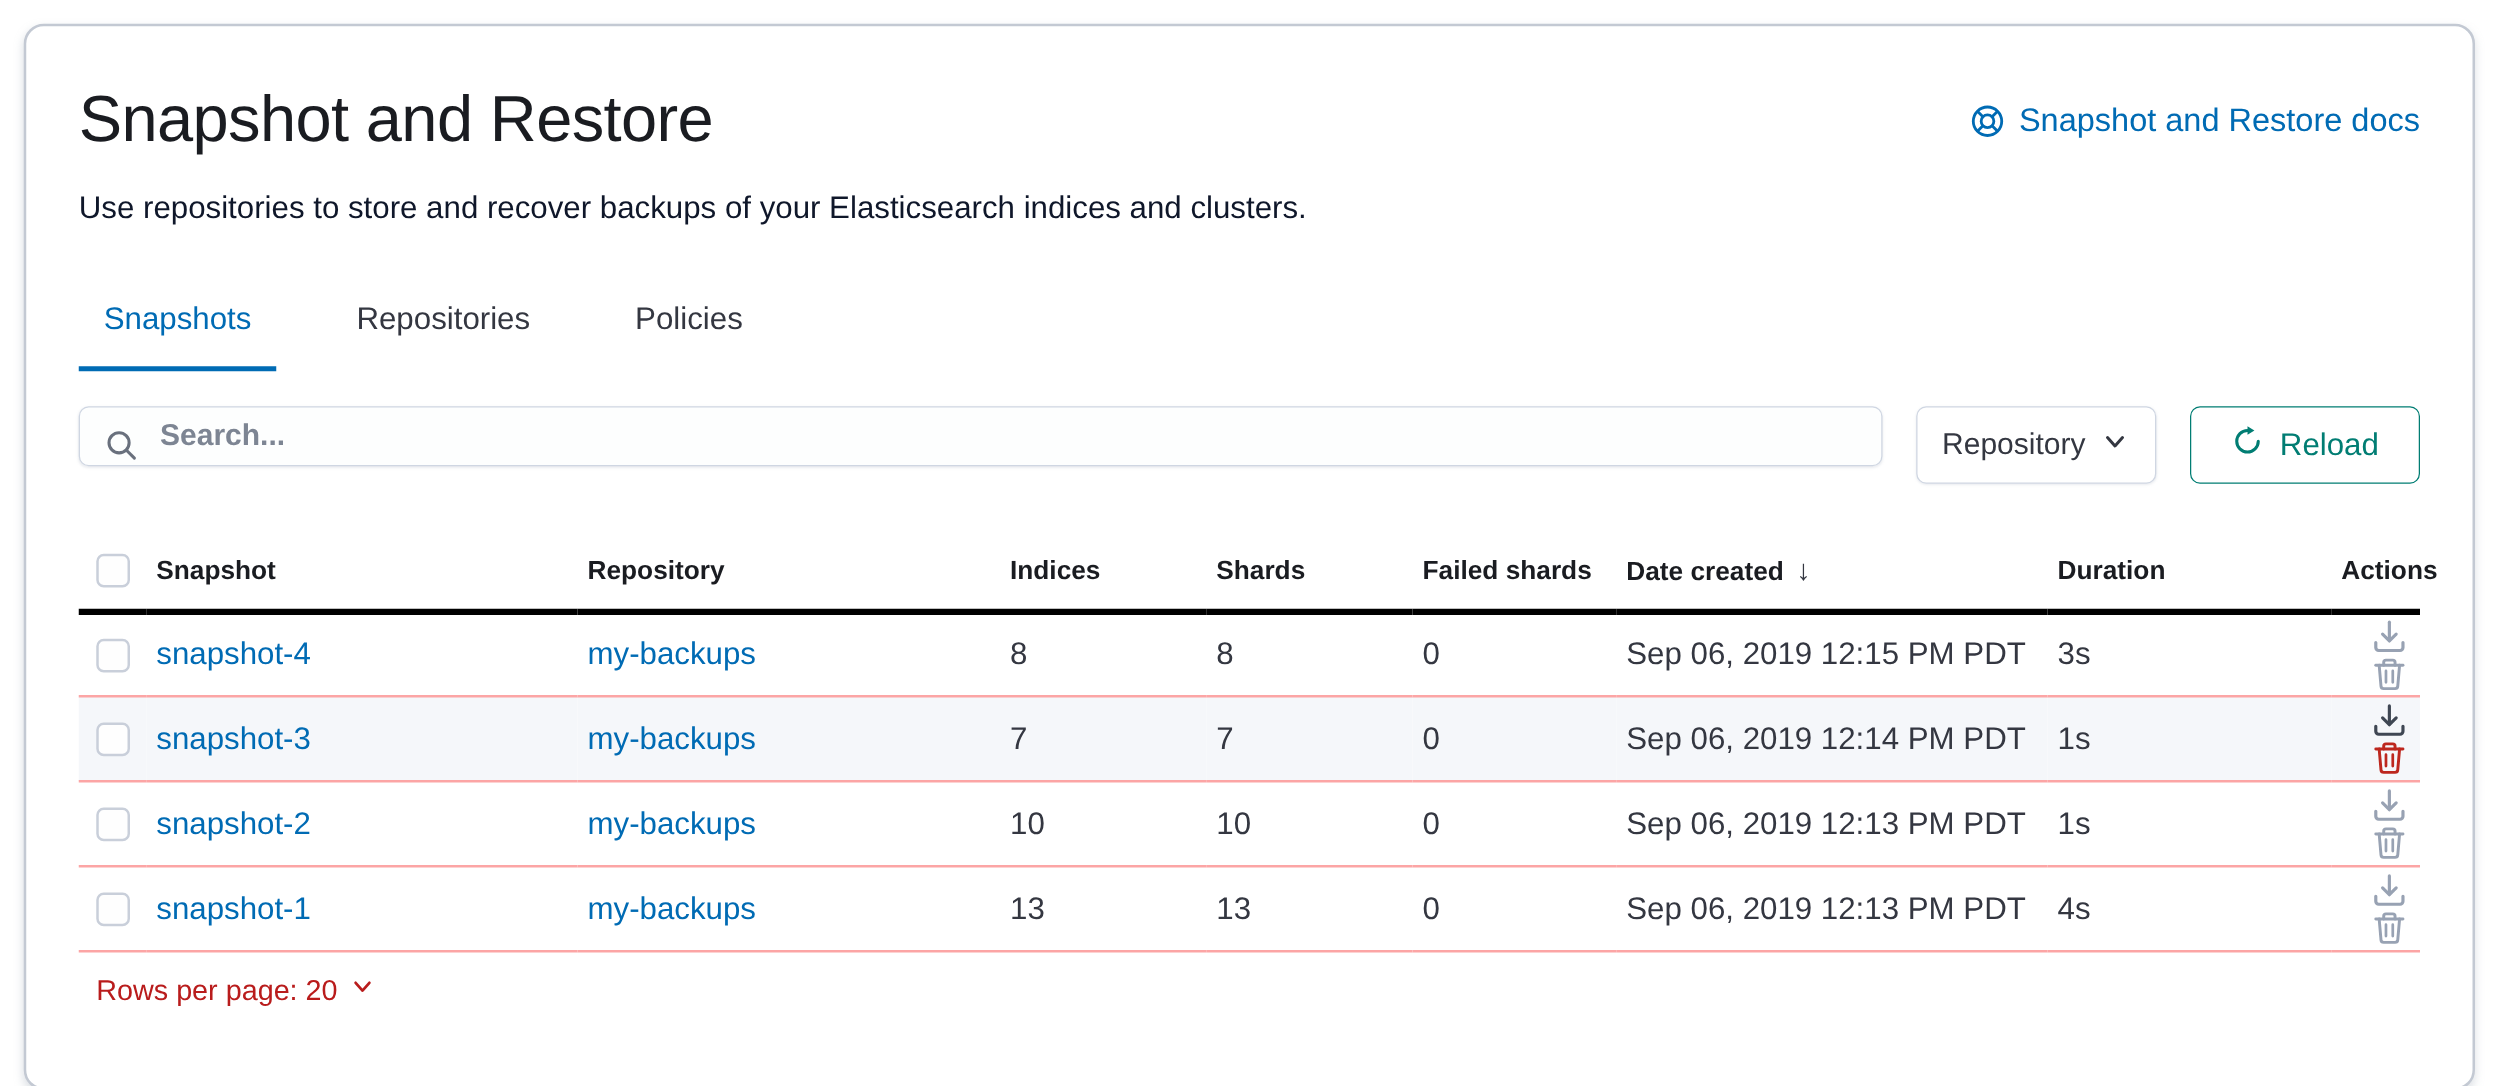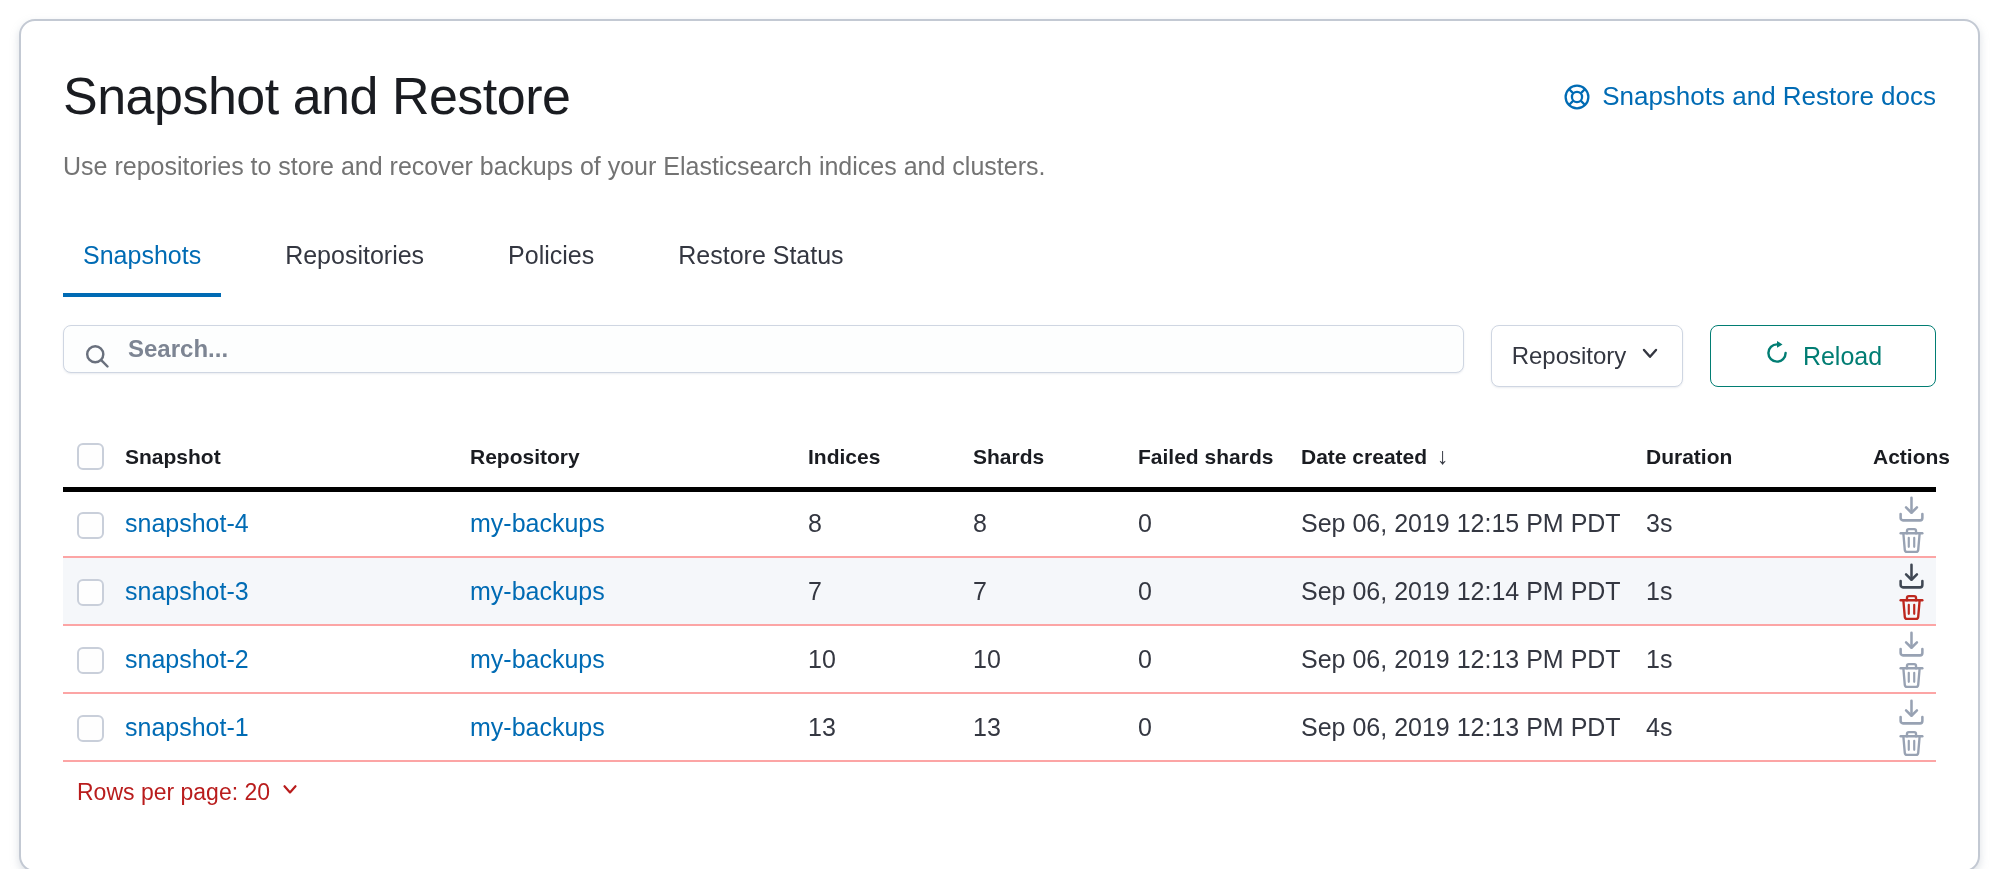--- a/index.html
+++ b/index.html
@@ -23,21 +23,21 @@
   .header-row { display: flex; justify-content: space-between; align-items: center; }
   h1.page-title {
     font-size: 52px; font-weight: 400; color: #1a1c21;
     letter-spacing: -0.5px; line-height: 1.15;
   }
   .docs-link {
     display: inline-flex; align-items: center; gap: 11px;
     color: #006BB4; font-size: 26px; text-decoration: none; cursor: pointer;
   }
   .docs-link svg { width: 28px; height: 28px; display: block; }
-  .subtitle { margin-top: 22px; font-size: 25px; line-height: 1.4; color: #737373; }
+  .subtitle { margin-top: 22px; font-size: 25px; line-height: 1.4; color: #0f172a; }
 
   
   .tabs { margin-top: 56px; display: flex; gap: 38px; }
   .tab {
     font-size: 25px; color: #343741; padding: 0 20px 22px 20px;
     margin-right: 6px; cursor: pointer; border-bottom: 4px solid transparent;
     line-height: 1.25;
   }
   .tab.active { color: #006BB4; border-bottom-color: #006BB4; }
 
@@ -62,21 +62,21 @@
   .search-box input::placeholder { color: #7d8593; }
   .filter-btn {
     width: 192px; height: 62px;
     display: inline-flex; align-items: center; justify-content: center; gap: 12px;
     background: #fff; border: 1px solid #cfd6e2; border-radius: 8px;
     font-size: 24px; color: #343741; font-family: inherit; cursor: pointer;
     box-shadow: 0 1px 2px rgba(152,162,179,.2);
   }
   .filter-btn svg { width: 24px; height: 24px; }
   .reload-btn {
-    width: 226px; height: 62px;
+    width: 184px; height: 62px;
     display: inline-flex; align-items: center; justify-content: center; gap: 13px;
     background: #fff; border: 1.5px solid #017D73; border-radius: 8px;
     font-size: 25px; color: #017D73; font-family: inherit; cursor: pointer;
   }
   .reload-btn svg { width: 26px; height: 26px; }
 
   
   table { margin-top: 40px; width: 100%; table-layout: fixed; border-collapse: collapse; }
   th, td { padding: 0 8px; text-align: left; vertical-align: middle; }
   thead th {
@@ -123,30 +123,29 @@
   <div class="header-row">
     <h1 class="page-title">Snapshot and Restore</h1>
     <a class="docs-link">
       <span>
         <svg viewBox="0 0 16 16" fill="none" stroke="currentColor" stroke-width="1.3">
           <circle cx="8" cy="8" r="6.5"></circle>
           <circle cx="8" cy="8" r="2.9"></circle>
           <path d="M3.4 3.4l2.5 2.5M12.6 3.4l-2.5 2.5M3.4 12.6l2.5-2.5M12.6 12.6l-2.5-2.5"></path>
         </svg>
       </span>
-      <span>Snapshots and Restore docs</span>
+      <span>Snapshot and Restore docs</span>
     </a>
   </div>
   <p class="subtitle">Use repositories to store and recover backups of your Elasticsearch indices and clusters.</p>
 
   <nav class="tabs">
     <div class="tab active">Snapshots</div>
     <div class="tab">Repositories</div>
     <div class="tab">Policies</div>
-    <div class="tab">Restore Status</div>
   </nav>
 
   <div class="toolbar">
     <div class="search-box">
       <span class="magnifier">
         <svg viewBox="0 0 16 16" fill="none" stroke="currentColor" stroke-width="1.4">
           <circle cx="7" cy="7" r="4.6"></circle>
           <line x1="10.4" y1="10.4" x2="14" y2="14" stroke-linecap="round"></line>
         </svg>
       </span>

